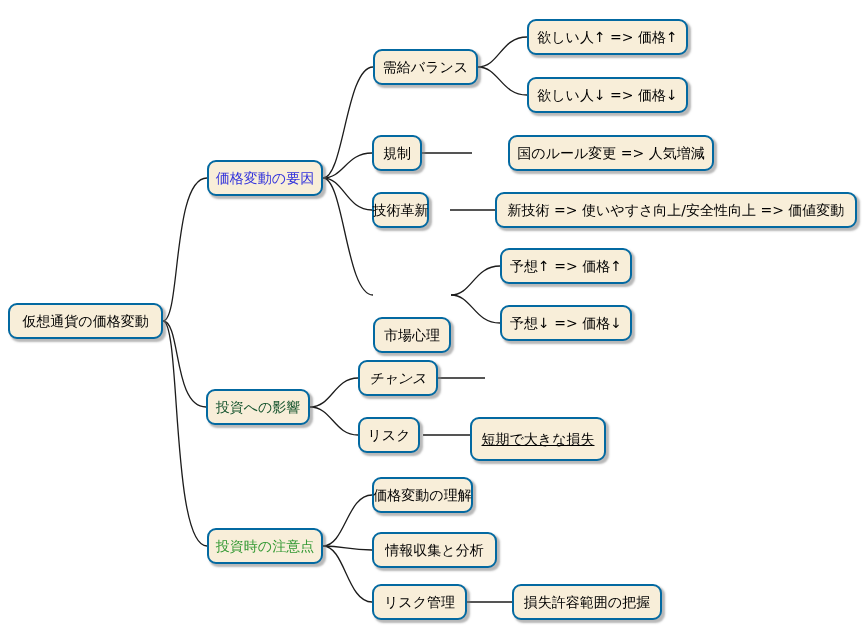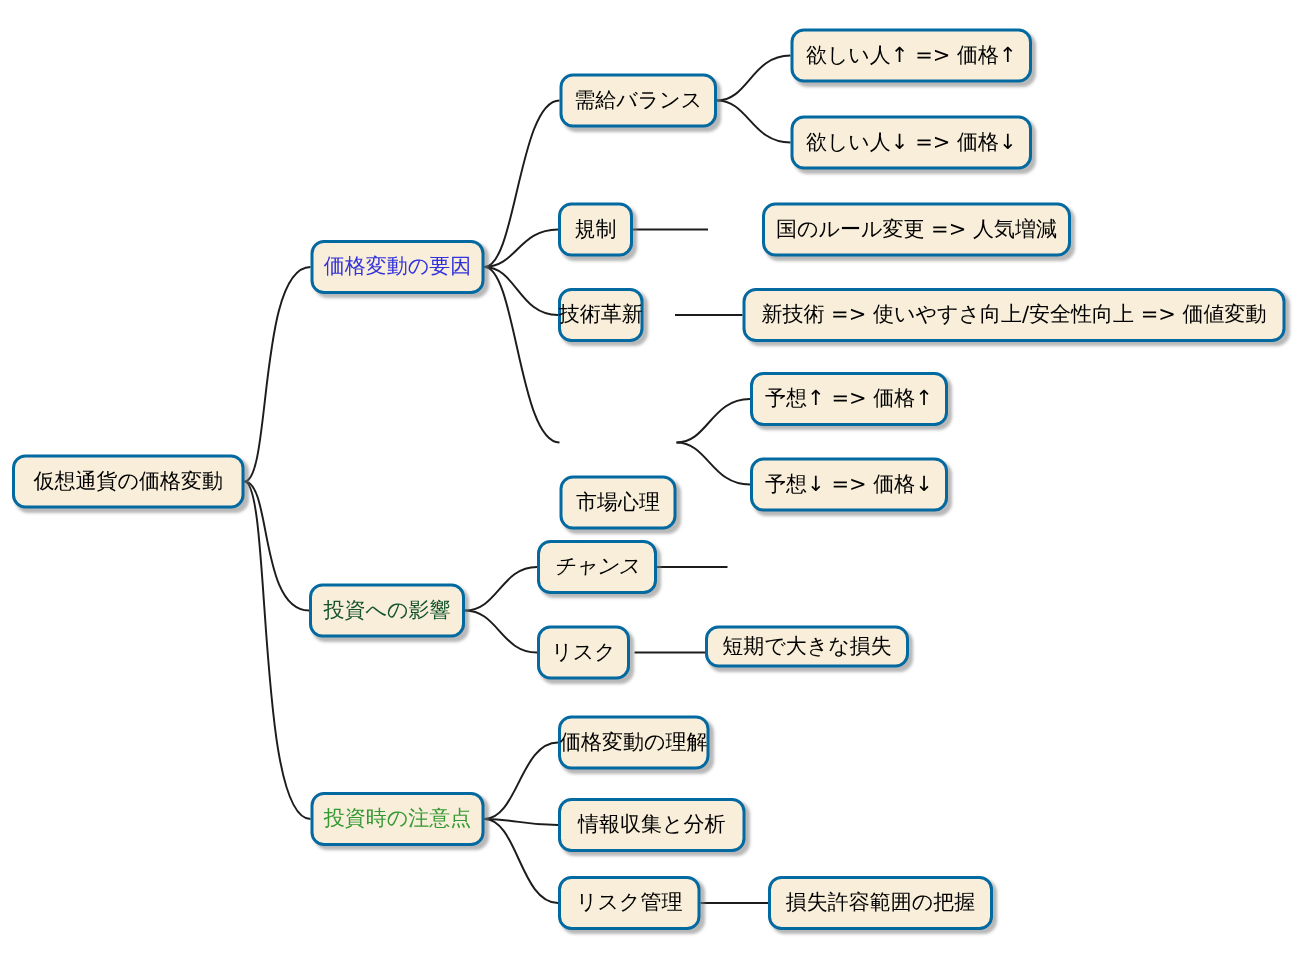--- a/index.html
+++ b/index.html
@@ -106,21 +106,21 @@
 
   <div class="node" style="left:500px; top:305px; width:132px; height:36px;">予想↓ =&gt; 価格↓</div>
 
   <div class="node" style="left: 206px; top: 389px; width: 104px; height: 36px; color: #14532d;">投資への影響</div>
 
   <div class="node" style="left:358px; top:360px; width:80px; height:36px;font-style:italic;">チャンス</div>
 
 
   <div class="node" style="left:358px; top:417px; width:62px; height:36px;">リスク</div>
 
-  <div class="node" style="left:470px; top:417px; width:136px; height:28px;">短期で大きな損失</div>
+  <div class="node" style="left:470px; top:417px; width:136px; height:44px;text-decoration:underline;">短期で大きな損失</div>
 
   <div class="node" style="left: 207px; top: 528px; width: 116px; height: 36px; color: rgb(51, 153, 51);">投資時の注意点</div>
 
   <div class="node" style="left:372px; top:477px; width:101px; height:36px;">価格変動の理解</div>
 
   <div class="node" style="left:372px; top:532px; width:125px; height:36px;">情報収集と分析</div>
 
   <div class="node" style="left:512px; top:584px; width:150px; height:36px;">損失許容範囲の把握</div>
 
   <div class="node" style="left:372px; top:584px; width:95px; height:36px;">リスク管理</div>

